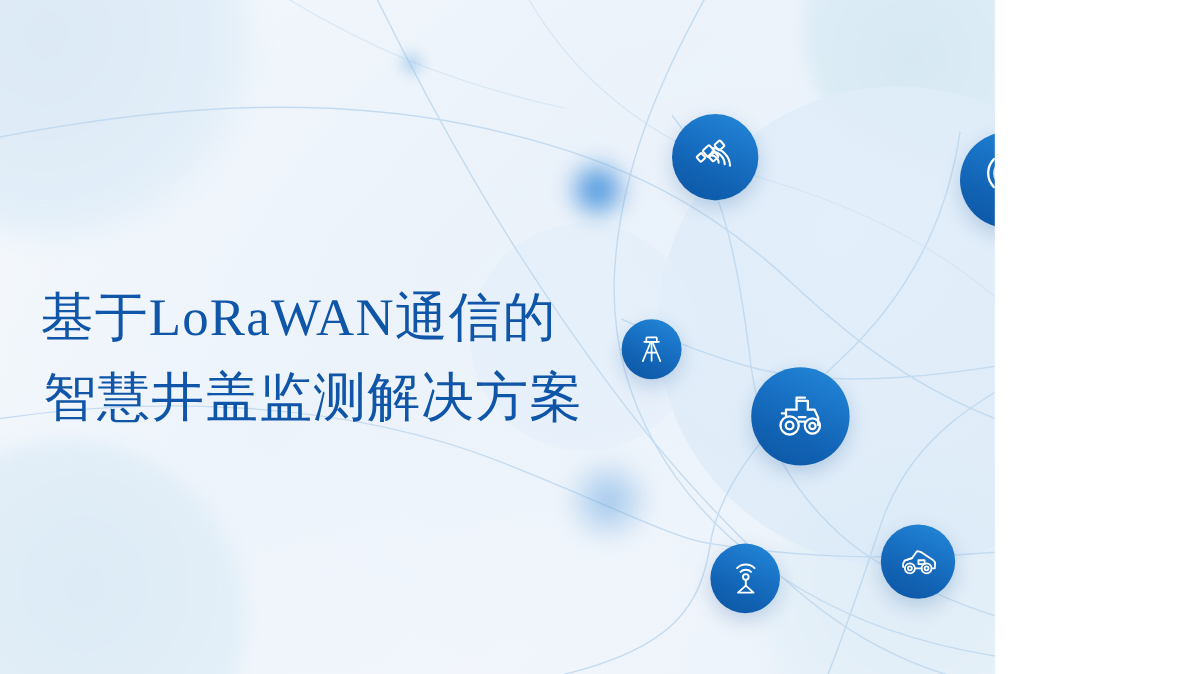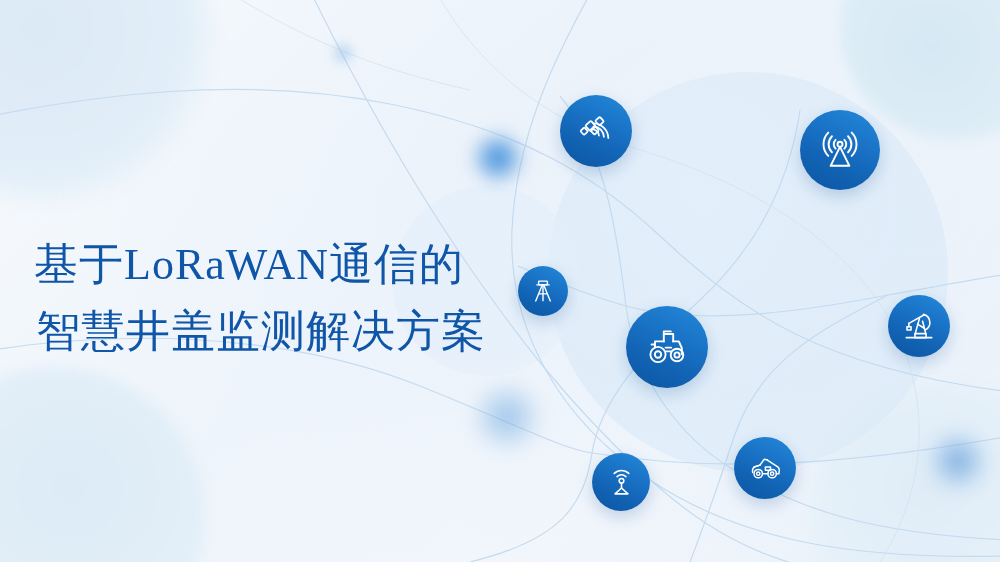--- a/index.html
+++ b/index.html
@@ -3,21 +3,21 @@
 <meta charset="utf-8">
 <title>LoRaWAN Smart Manhole Cover Monitoring Solution Cover</title>
 <style>
   html, body {
     margin: 0;
     padding: 0;
     background: #ffffff;
   }
   #slide {
     position: relative;
-    width: 1000px;
+    width: 829px;
     height: 562px;
     overflow: hidden;
     background: #f4f7fc;
     font-family: "Liberation Sans", "DejaVu Sans", sans-serif;
   }
 
   
   .bg-base {
     position: absolute;
     inset: 0;

